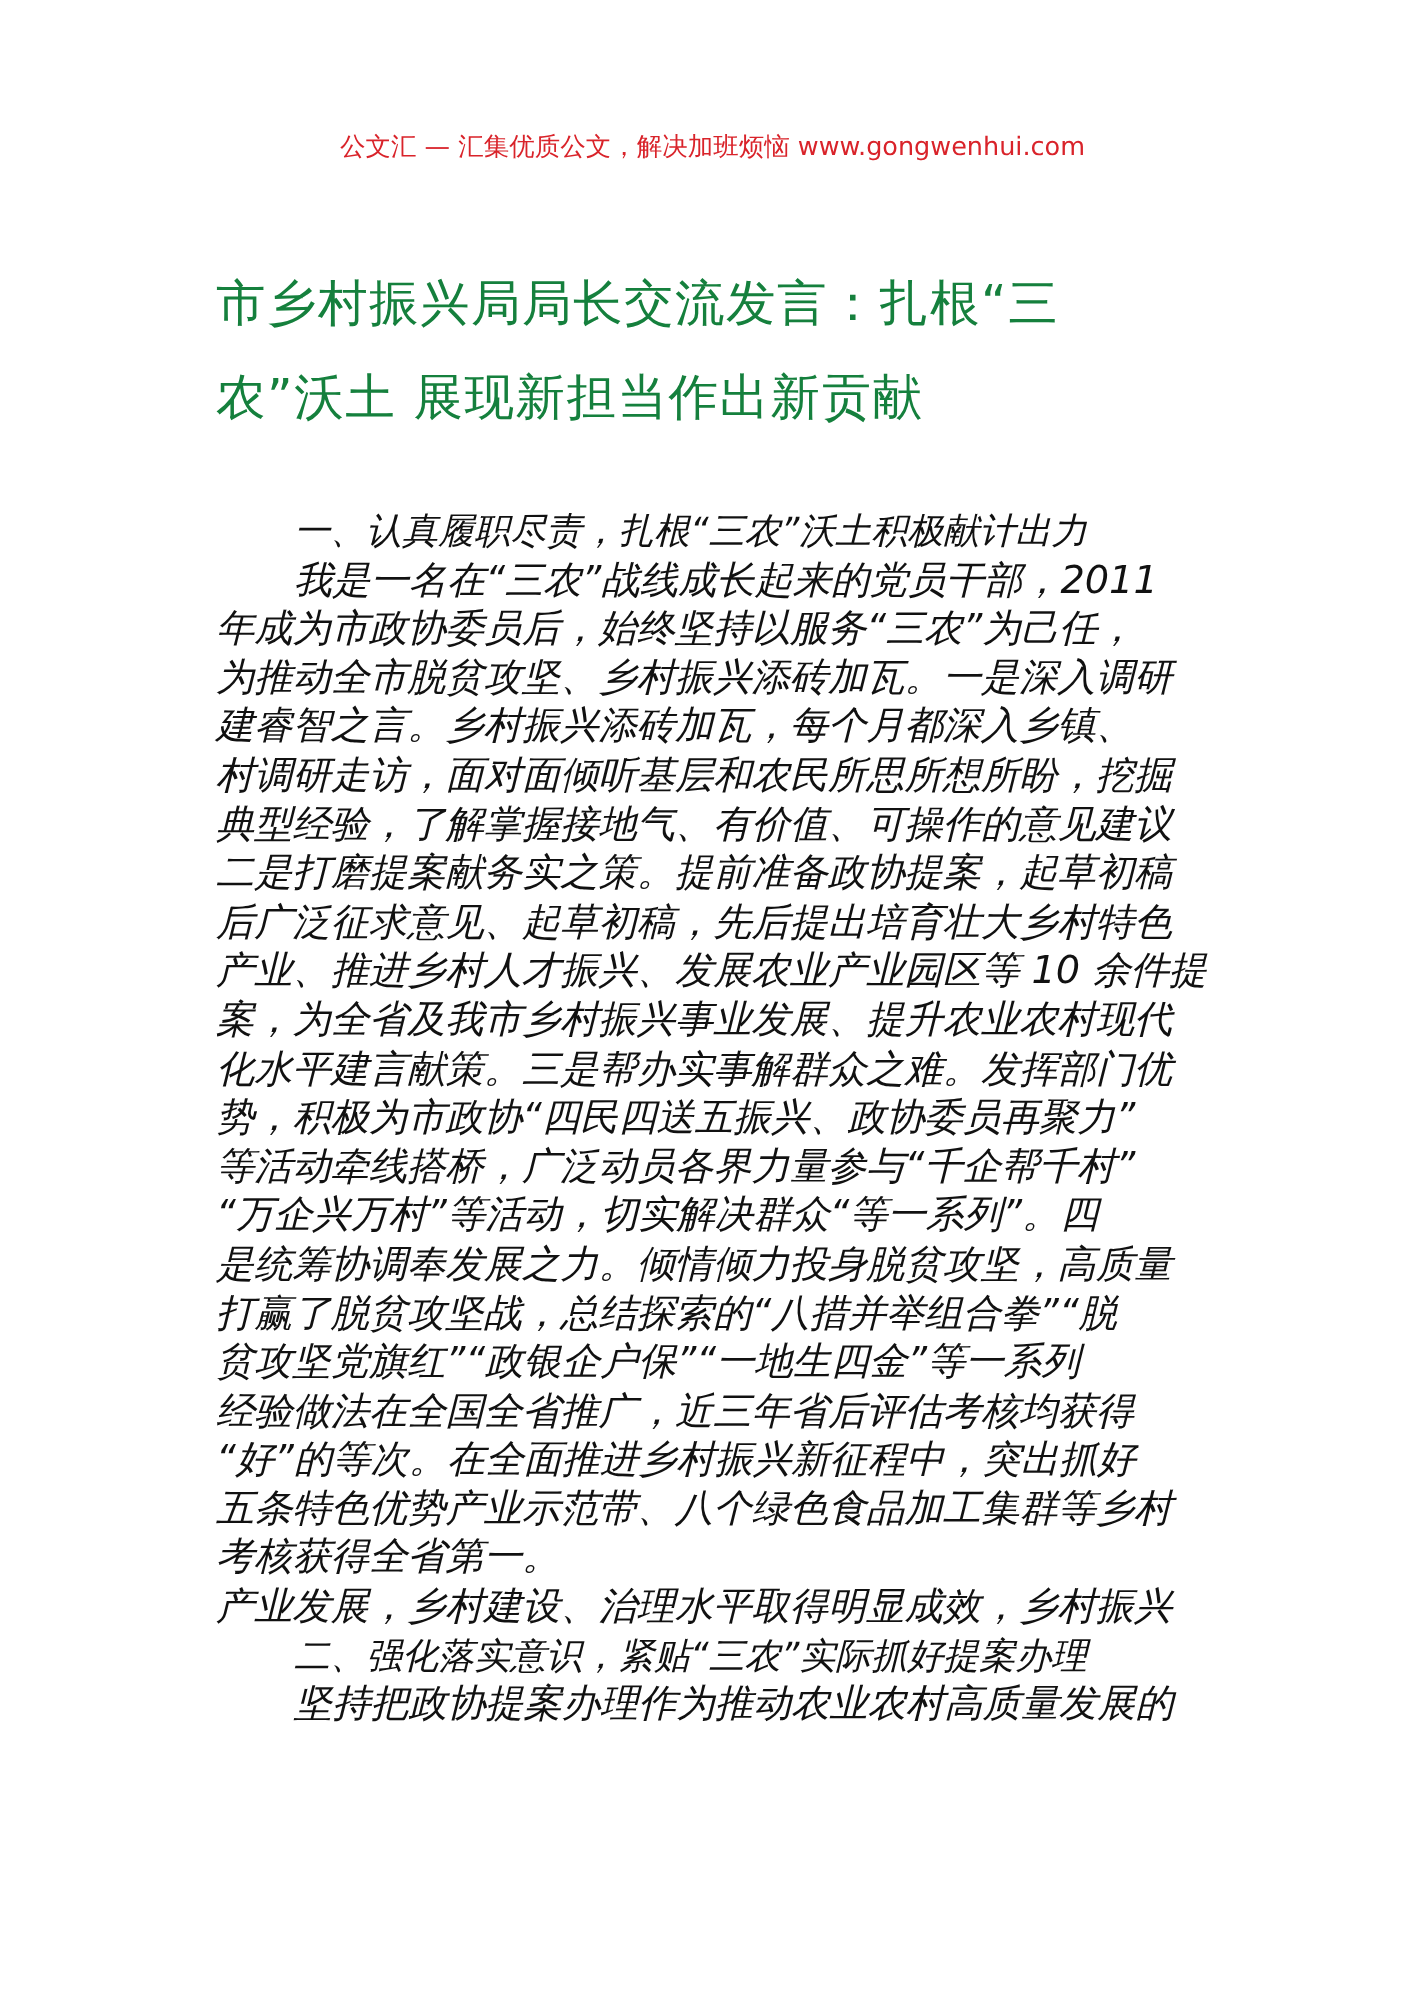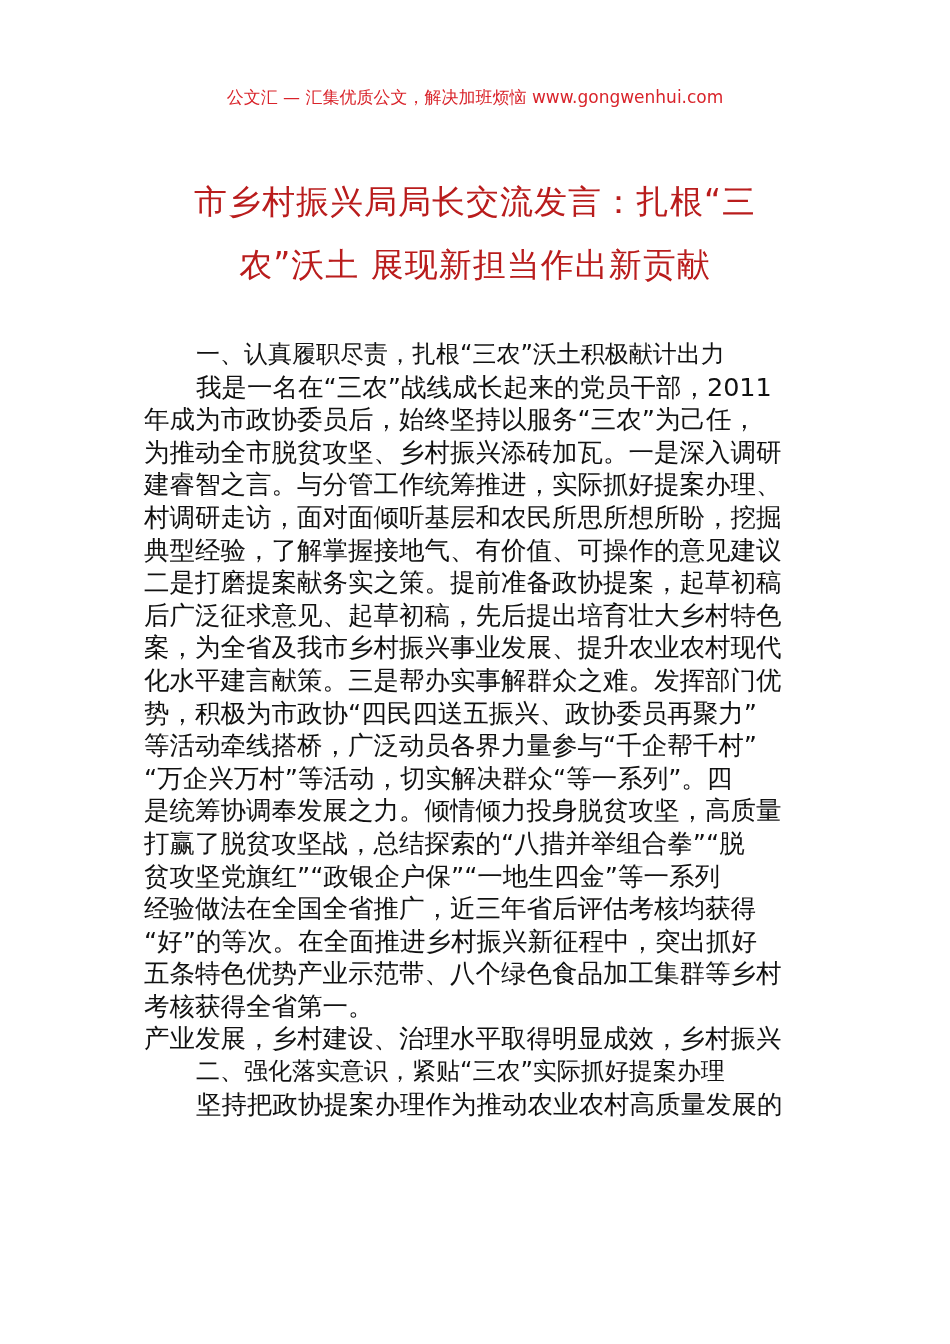--- a/index.html
+++ b/index.html
@@ -1,47 +1,48 @@
 <!DOCTYPE html>
 <html><head>
 <meta charset="utf-8">
 <style>
   html, body { margin: 0; padding: 0; background: #ffffff; }
   body { width: 950px; height: 1344px; position: relative; overflow: hidden;
          font-family: "DejaVu Sans", "Liberation Sans", sans-serif; color: #111111; }
   .header { position: absolute; top: 86px; left: 0; width: 950px; text-align: center;
             font-size: 17px; color: #d9232a; letter-spacing: 0px; }
-  .title { position: absolute; top: 170px; left: 144px; width: 662px; text-align: center;
-           font-size: 33px; line-height: 63px; color: #b91c1c; letter-spacing: 1px; }
+  .title { position: absolute; top: 170px; left: 144px; width: 662px; text-align: left;
+           font-size: 33px; line-height: 63px; color: #15803d; letter-spacing: 1px; }
   .body-text { position: absolute; top: 338px; left: 144px; width: 666px;
                font-size: 25.5px; line-height: 32.6px; color: #111111; }
-  .line { white-space: nowrap; height: 32.6px; overflow: visible; }
+  .line { white-space: nowrap; height: 32.6px; overflow: visible; font-style: italic; }
   .indent { padding-left: 52px; }
   .heading { font-size: 24px; }
 </style>
 </head>
 <body>
 
 <div class="header">公文汇 — 汇集优质公文，解决加班烦恼 www.gongwenhui.com</div>
 
 <div class="title">
   <div>市乡村振兴局局长交流发言：扎根“三</div>
   <div>农”沃土 展现新担当作出新贡献</div>
 </div>
 
 <div class="body-text">
   <div class="line indent heading">一、认真履职尽责，扎根“三农”沃土积极献计出力</div>
   <div class="line indent">我是一名在“三农”战线成长起来的党员干部，2011</div>
   <div class="line">年成为市政协委员后，始终坚持以服务“三农”为己任，</div>
   <div class="line">为推动全市脱贫攻坚、乡村振兴添砖加瓦。一是深入调研</div>
-  <div class="line">建睿智之言。与分管工作统筹推进，实际抓好提案办理、</div>
+  <div class="line">建睿智之言。乡村振兴添砖加瓦，每个月都深入乡镇、</div>
   <div class="line">村调研走访，面对面倾听基层和农民所思所想所盼，挖掘</div>
   <div class="line">典型经验，了解掌握接地气、有价值、可操作的意见建议</div>
   <div class="line">二是打磨提案献务实之策。提前准备政协提案，起草初稿</div>
   <div class="line">后广泛征求意见、起草初稿，先后提出培育壮大乡村特色</div>
+  <div class="line">产业、推进乡村人才振兴、发展农业产业园区等 10 余件提</div>
   <div class="line">案，为全省及我市乡村振兴事业发展、提升农业农村现代</div>
   <div class="line">化水平建言献策。三是帮办实事解群众之难。发挥部门优</div>
   <div class="line">势，积极为市政协“四民四送五振兴、政协委员再聚力”</div>
   <div class="line">等活动牵线搭桥，广泛动员各界力量参与“千企帮千村”</div>
   <div class="line">“万企兴万村”等活动，切实解决群众“等一系列”。四</div>
   <div class="line">是统筹协调奉发展之力。倾情倾力投身脱贫攻坚，高质量</div>
   <div class="line">打赢了脱贫攻坚战，总结探索的“八措并举组合拳”“脱</div>
   <div class="line">贫攻坚党旗红”“政银企户保”“一地生四金”等一系列</div>
   <div class="line">经验做法在全国全省推广，近三年省后评估考核均获得</div>
   <div class="line">“好”的等次。在全面推进乡村振兴新征程中，突出抓好</div>

